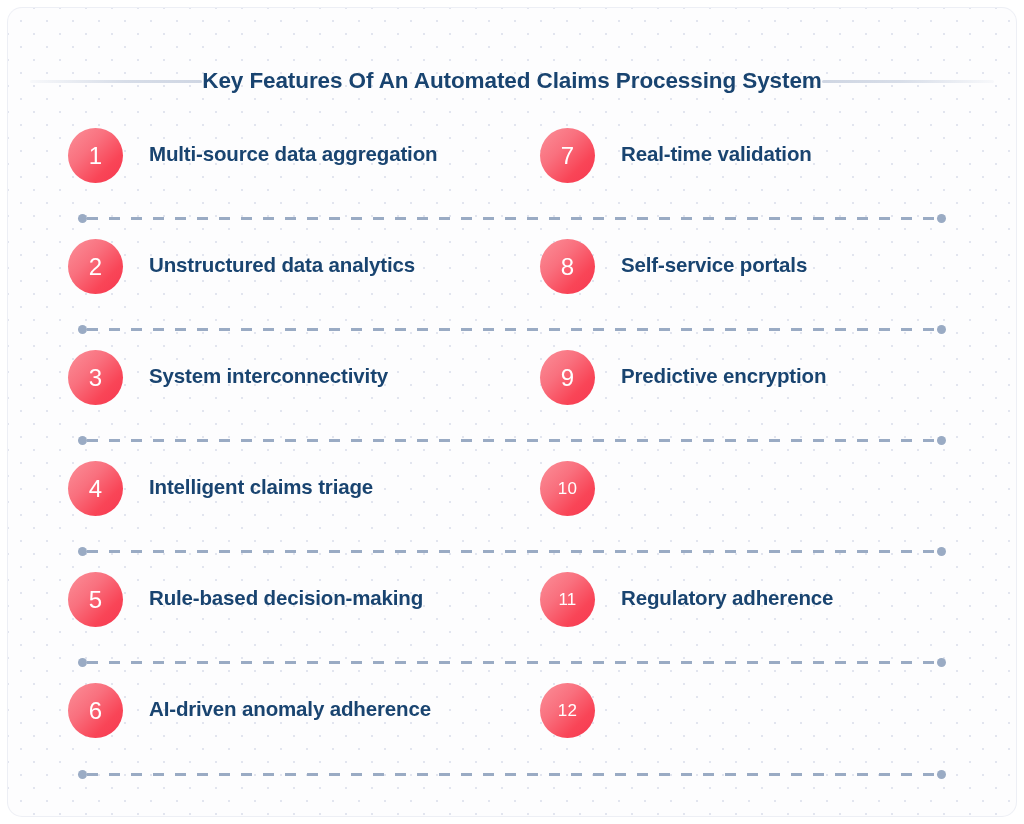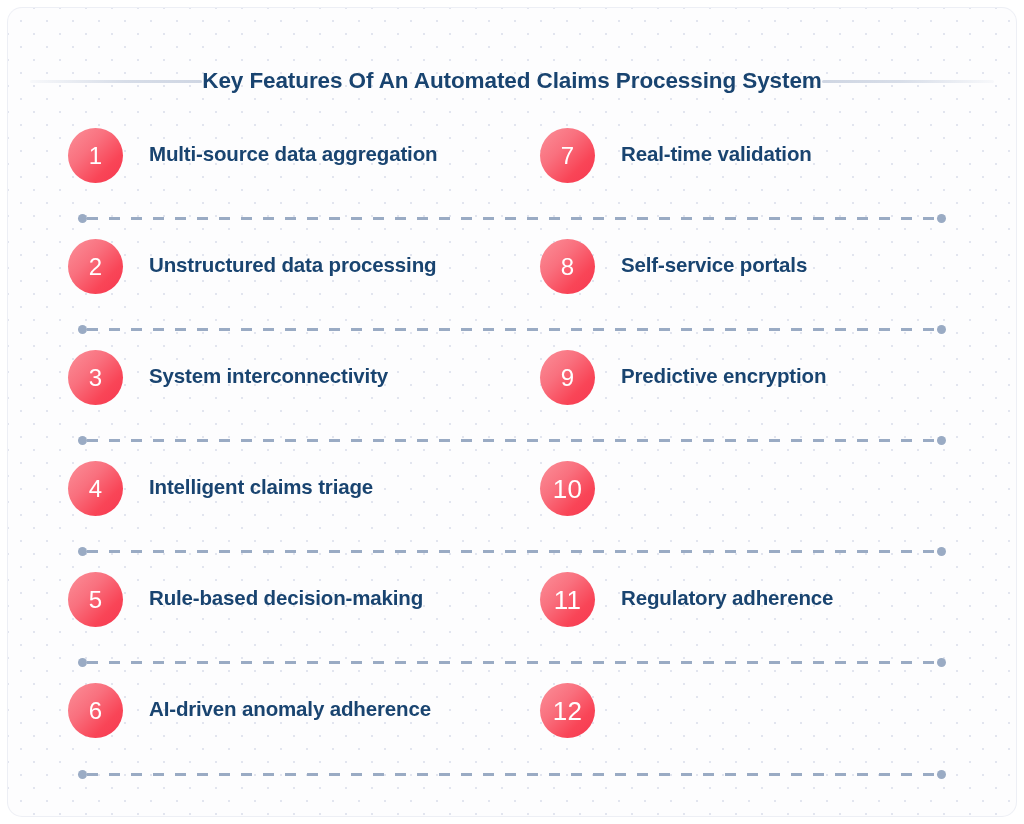--- a/index.html
+++ b/index.html
@@ -96,21 +96,21 @@
     color: #ffffff;
     display: flex;
     align-items: center;
     justify-content: center;
     font-size: 24px;
     font-weight: normal;
     line-height: 1;
     letter-spacing: 0.3px;
     user-select: none;
   }
-  .badge.two-digit { font-size: 26px; }
+  .badge.two-digit { font-size: 17px; }
 
   .feature-label {
     margin-left: 26px;
     padding-top: 11px;
     font-size: 20.5px;
     font-weight: bold;
     color: #194470;
     line-height: 1.42;
     letter-spacing: -0.15px;
   }
@@ -171,21 +171,21 @@
       <div class="separator">
         <span class="dot dot-start"></span>
         <span class="dash-line"></span>
         <span class="dot dot-end"></span>
       </div>
     </div>
 
     <div class="feature-row">
       <div class="col col-left">
         <span class="badge">2</span>
-        <span class="feature-label">Unstructured data processing</span>
+        <span class="feature-label">Unstructured data analytics</span>
       </div>
       <div class="col col-right">
         <span class="badge">8</span>
         <span class="feature-label">Self-service portals</span>
       </div>
       <div class="separator">
         <span class="dot dot-start"></span>
         <span class="dash-line"></span>
         <span class="dot dot-end"></span>
       </div>

